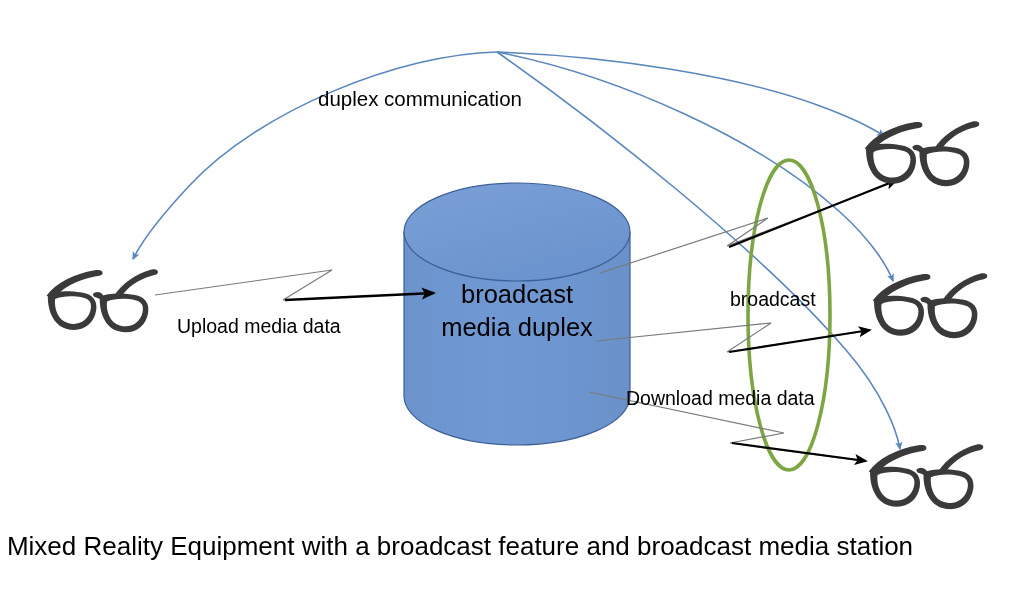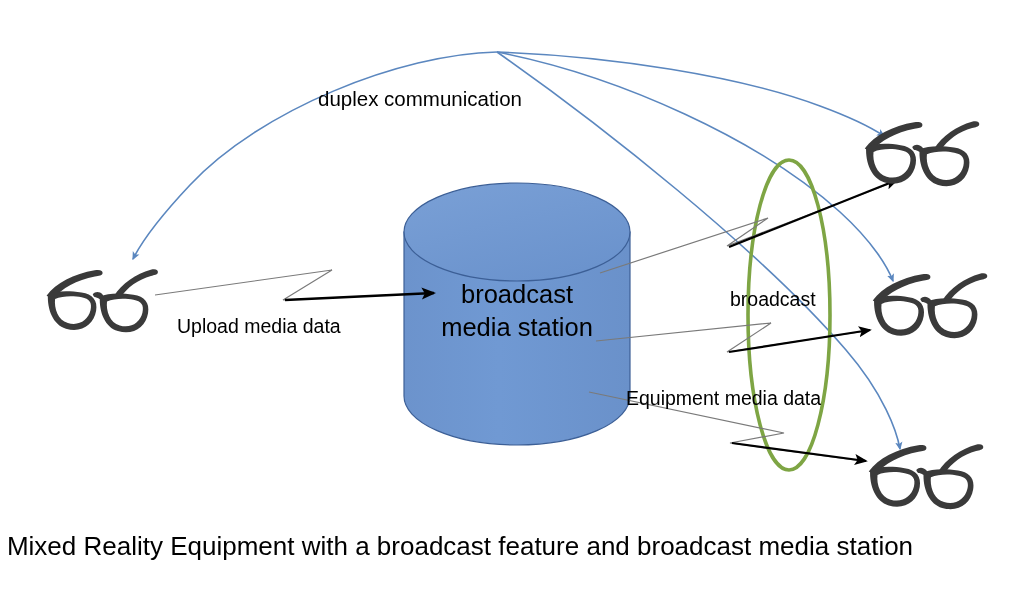--- a/index.html
+++ b/index.html
@@ -174,22 +174,22 @@
       <use href="#glassesGlyph" transform="translate(862,443) rotate(-2) scale(0.72)"></use>
     </g>
   </svg>
 
   <div class="lbl lbl-duplex">duplex communication</div>
 
   <div class="lbl lbl-upload">Upload media data</div>
 
   <div class="lbl lbl-broadcast-zone">broadcast</div>
 
-  <div class="lbl lbl-download">Equipment media data</div>
+  <div class="lbl lbl-download">Download media data</div>
 
   <div class="lbl-station">
     <div>broadcast</div>
-    <div>media station</div>
+    <div>media duplex</div>
   </div>
 
   <div class="lbl-caption">Mixed Reality Equipment with a broadcast feature and broadcast media station</div>
 
 </div>
 
 </body></html>

